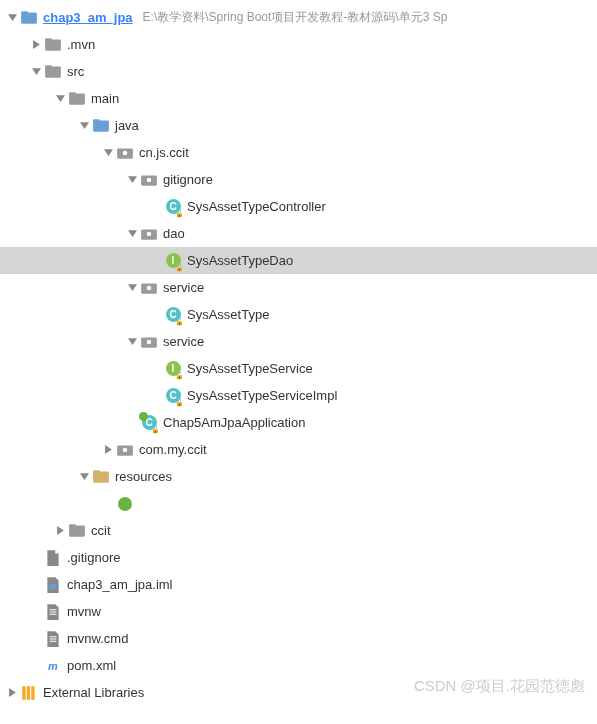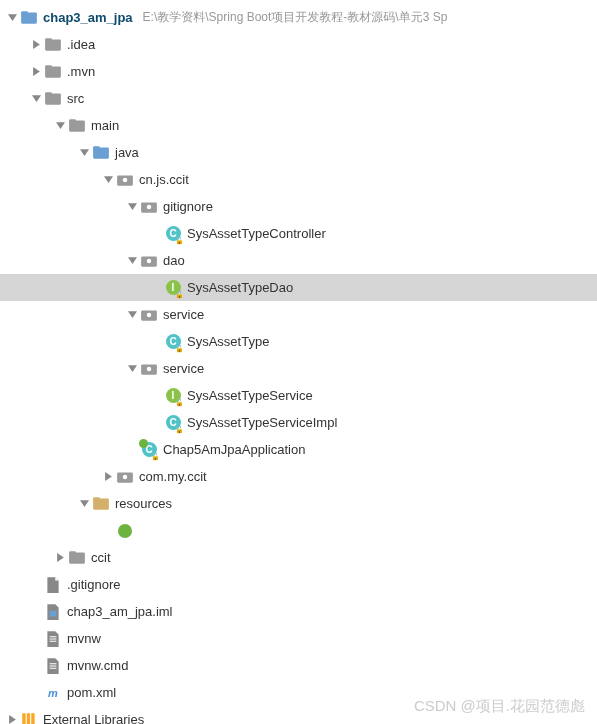--- a/index.html
+++ b/index.html
@@ -31,25 +31,25 @@
       justify-content: center;
       flex-shrink: 0;
     }
     .arrow svg { width: 9px; height: 9px; }
     .arrow-right svg { transform: rotate(0deg); }
     .arrow-down svg { transform: rotate(90deg); }
     .no-arrow { width: 16px; flex-shrink: 0; }
     .indent { display: inline-block; flex-shrink: 0; }
     .icon { width: 18px; height: 18px; display: inline-flex; align-items: center; justify-content: center; margin-right: 5px; flex-shrink: 0; }
     .label { color: #333; }
-    .label.bold { font-weight: bold; color: #0c4a6e; }
+    .label.bold { font-weight: bold; color: #3b82f6; text-decoration: underline; }
     .path { color: #999; margin-left: 10px; font-size: 12px; }
     .watermark {
       position: absolute;
-      bottom: 8px;
+      bottom: 28px;
       right: 12px;
       color: #ccc;
       font-size: 15px;
       pointer-events: none;
     }
     
     .folder-gray svg { fill: #9a9a9a; }
     .folder-blue svg { fill: #6a9fd4; }
     .folder-pkg svg { fill: #9a9a9a; }
     .class-circle { width:15px; height:15px; border-radius:50%; background:#4fc3c7; color:#fff; font-size:10px; font-weight:bold; display:flex; align-items:center; justify-content:center; }
@@ -76,35 +76,20 @@
     <span class="icon folder-blue">
         <svg viewBox="0 0 16 16">
           <rect x="1" y="3" width="14" height="10" rx="1"></rect>
           <rect x="1" y="2" width="6" height="3" rx="1"></rect>
         </svg>
       </span>
     <span class="label bold">chap3_am_jpa</span>
     <span class="path">E:\教学资料\Spring Boot项目开发教程-教材源码\单元3  Sp</span>
   </div>
 
-  <div class="row">
-    <span class="indent" style="width:28px"></span>
-    <span class="arrow arrow-right">
-        <svg viewBox="0 0 8 8">
-          <path d="M1 0 L7 4 L1 8 Z" fill="#888"></path>
-        </svg>
-      </span>
-    <span class="icon folder-gray">
-        <svg viewBox="0 0 16 16">
-          <rect x="1" y="3" width="14" height="10" rx="1"></rect>
-          <rect x="1" y="2" width="6" height="3" rx="1"></rect>
-        </svg>
-      </span>
-    <span class="label">.idea</span>
-  </div>
 
   <div class="row">
     <span class="indent" style="width:28px"></span>
     <span class="arrow arrow-right">
         <svg viewBox="0 0 8 8">
           <path d="M1 0 L7 4 L1 8 Z" fill="#888"></path>
         </svg>
       </span>
     <span class="icon folder-gray">
         <svg viewBox="0 0 16 16">

